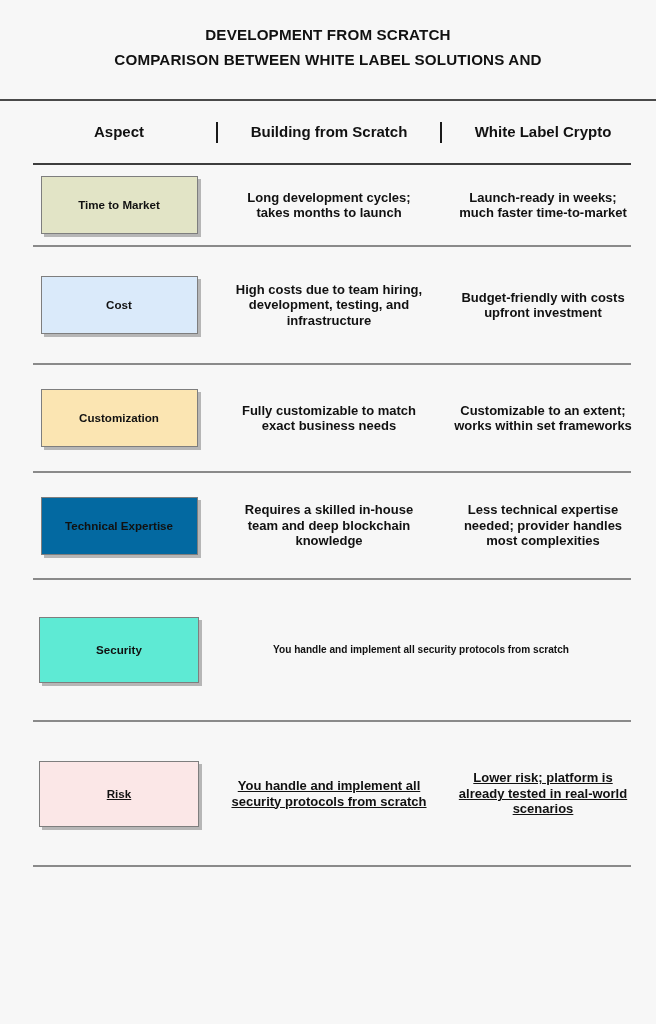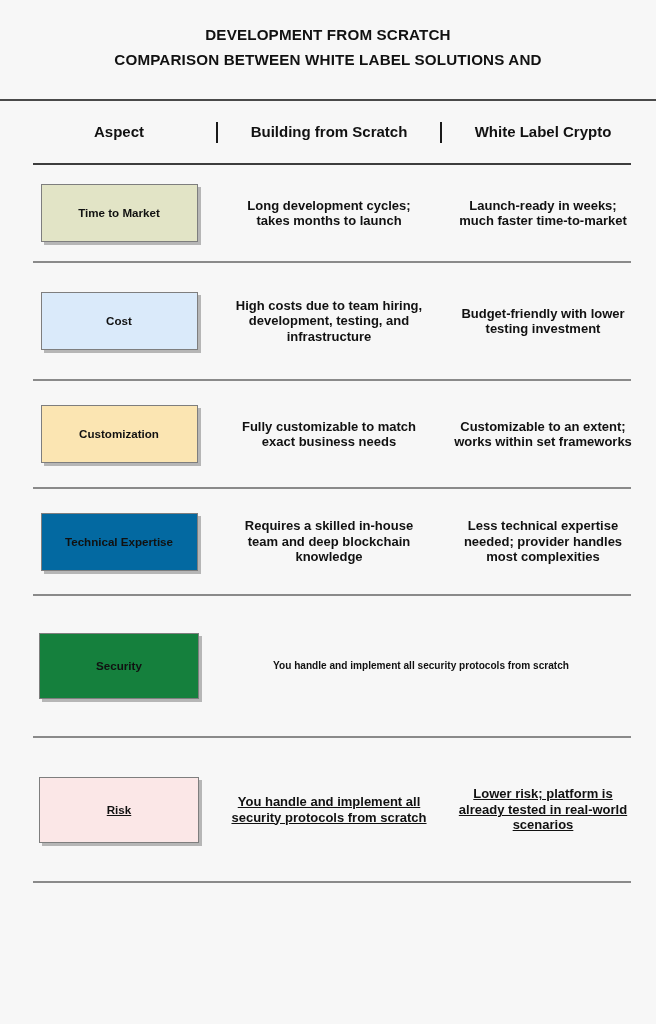--- a/index.html
+++ b/index.html
@@ -99,21 +99,21 @@
     color: #111111;
   }
 
   
   .data-row {
     display: flex;
     align-items: center;
     padding: 0 24px 0 28px;
     box-sizing: border-box;
   }
-  .r-time    { height: 96px; }
+  .r-time    { height: 80px; }
   .r-cost    { height: 116px; }
   .r-custom  { height: 106px; }
   .r-tech    { height: 105px; }
   .r-security{ height: 140px; }
   .r-risk    { height: 143px; text-decoration: underline; }
 
   .aspect-box {
     width: 157px;
     height: 58px;
     margin: 0 auto;
@@ -203,21 +203,21 @@
       <div class="aspect-box" style="background:#daeafa">
         <div class="aspect-label">Cost</div>
       </div>
     </div>
     <div class="col-sep"></div>
     <div class="col-mid">
       <div class="cell-text">High costs due to team hiring, development, testing, and infrastructure</div>
     </div>
     <div class="col-sep"></div>
     <div class="col-right">
-      <div class="cell-text">Budget-friendly with lower testing investment</div>
+      <div class="cell-text">Budget-friendly with costs upfront investment</div>
     </div>
   </div>
   <div class="rule-row"></div>
 
   <div class="data-row r-custom">
     <div class="col-aspect">
       <div class="aspect-box" style="background:#fbe5b2">
         <div class="aspect-label">Customization</div>
       </div>
     </div>
@@ -244,21 +244,21 @@
     </div>
     <div class="col-sep"></div>
     <div class="col-right">
       <div class="cell-text">Less technical expertise needed; provider handles most complexities</div>
     </div>
   </div>
   <div class="rule-row"></div>
 
   <div class="data-row r-security">
     <div class="col-aspect">
-      <div class="aspect-box" style="background:#15803d">
+      <div class="aspect-box" style="background:#5eead4">
         <div class="aspect-label">Security</div>
       </div>
     </div>
     <div class="col-sep"></div>
     <div class="col-mid">
       <div class="cell-text small">You handle and implement all security protocols from scratch</div>
     </div>
     <div class="col-sep"></div>
   </div>
   <div class="rule-row"></div>

